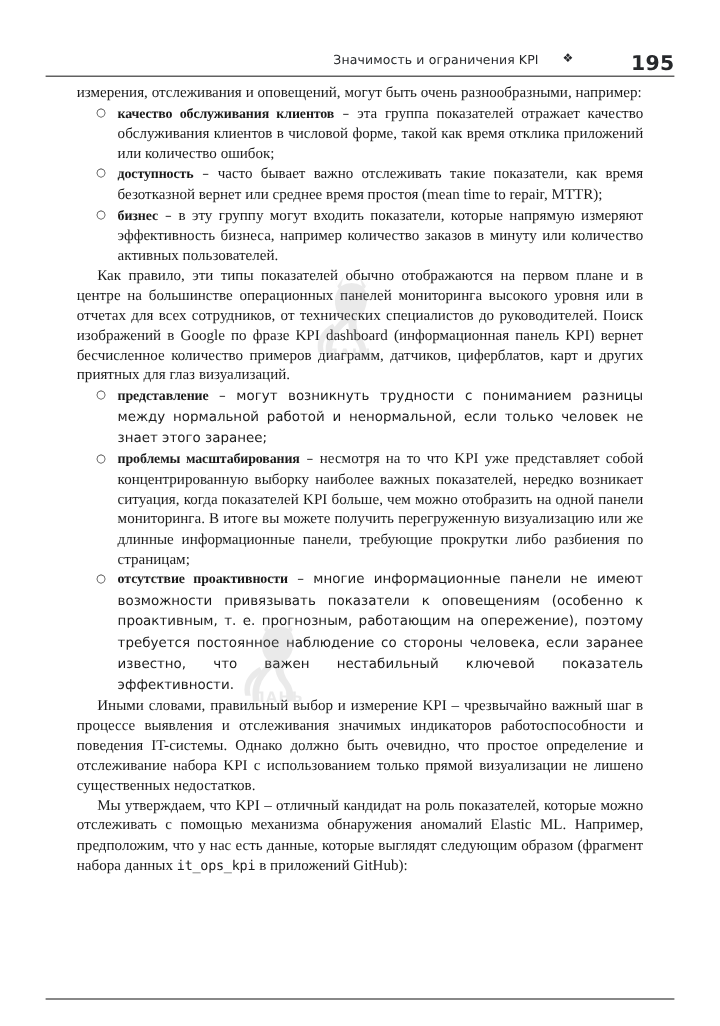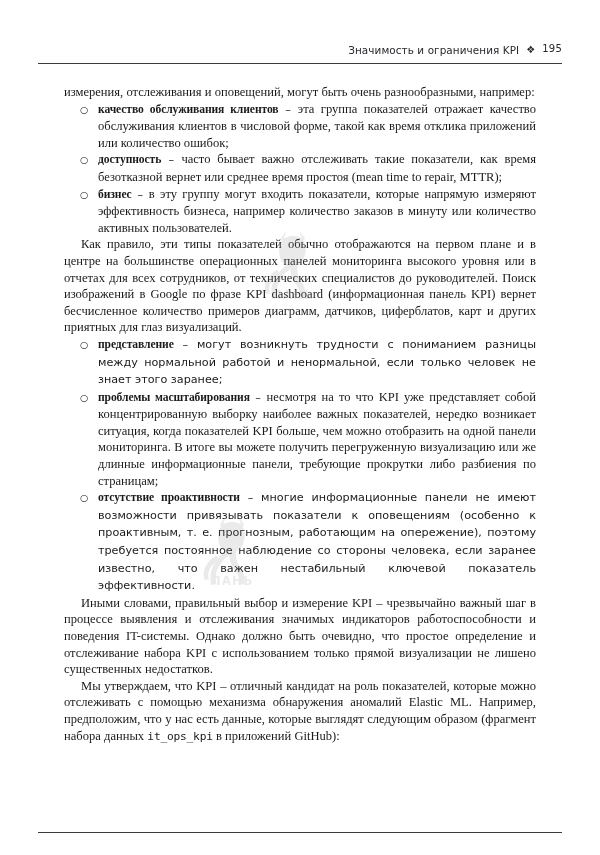--- a/index.html
+++ b/index.html
@@ -23,41 +23,42 @@
   
   .running-head {
     position: absolute;
     top: 44px;
     left: 38px;
     right: 38px;
     height: 22px;
     display: flex;
     align-items: flex-start;
     justify-content: flex-end;
-    gap: 7px;
+    gap: 20px;
     font-family: "DejaVu Sans", "Liberation Sans", sans-serif;
     font-size: 10.4px;
     letter-spacing: 0.1px;
     color: #26282b;
     white-space: nowrap;
   }
   .running-head .rh-title { font-weight: 400; }
   .running-head .rh-orn {
     font-size: 10px;
     line-height: 1;
     position: relative;
     top: 1px;
     color: #26282b;
   }
   .running-head .rh-page {
-    font-weight: 400;
-    font-size: 10px;
+    font-weight: 700;
+    font-size: 17px;
     position: relative;
     top: -1px;
     letter-spacing: 0.2px;
+    margin-left: 28px;
   }
   .rule-top {
     position: absolute;
     left: 38px;
     right: 38px;
     top: 63px;
     height: 1px;
     background: #3b3b3b;
   }
   .rule-bottom {
@@ -66,21 +67,21 @@
     right: 38px;
     bottom: 22px;
     height: 1px;
     background: #3b3b3b;
   }
 
   
   .content {
     position: absolute;
     left: 64px;
-    top: 84px;
+    top: 69px;
     width: 472px;
   }
   p.para {
     margin: 0;
     font-size: 12.55px;
     line-height: 16.6px;
     text-align: justify;
     text-align-last: left;
     -webkit-hyphens: none;
     hyphens: none;

